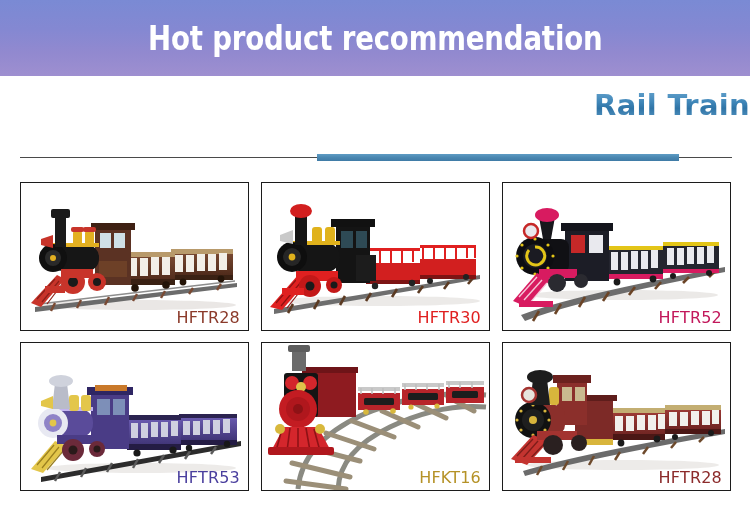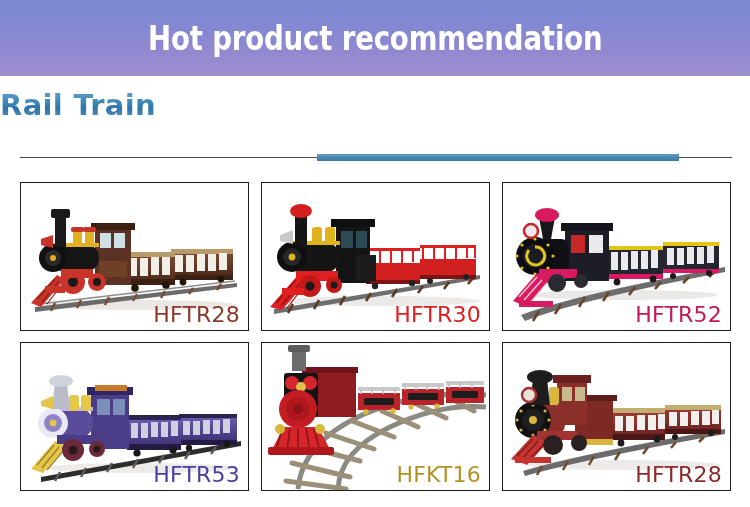--- a/index.html
+++ b/index.html
@@ -25,21 +25,21 @@
     font-size: 33px;
     letter-spacing: -0.2px;
     transform: scaleX(0.93);
     white-space: nowrap;
     line-height: 1;
   }
 
   
   .section-title-wrap {
     position: absolute; left: 0; top: 88px; width: 750px;
-    display: flex; align-items: center; justify-content: flex-start;
+    display: flex; align-items: center; justify-content: flex-end;
   }
   .section-title {
     font-family: "DejaVu Sans", sans-serif;
     font-weight: 700;
     font-size: 29px;
     letter-spacing: 0.3px;
     background: linear-gradient(180deg,#6aa6cf 0%, #3f86b8 42%, #2f74a6 60%, #5e9dc8 100%);
     -webkit-background-clip: text;
     background-clip: text;
     color: #3f86b8;
@@ -79,21 +79,21 @@
   }
   .card-photo {
     position: absolute; inset: 0;
     background: #ffffff;
   }
   .card-label {
     position: absolute;
     right: 8px; bottom: 4px;
     font-family: "DejaVu Sans", sans-serif;
     font-weight: 400;
-    font-size: 22px;
+    font-size: 16px;
     letter-spacing: 0.2px;
     line-height: 1;
     z-index: 5;
     white-space: nowrap;
   }
 
   
   .card-photo svg { width: 100%; height: 100%; display: block; }
 </style>
 </head>

